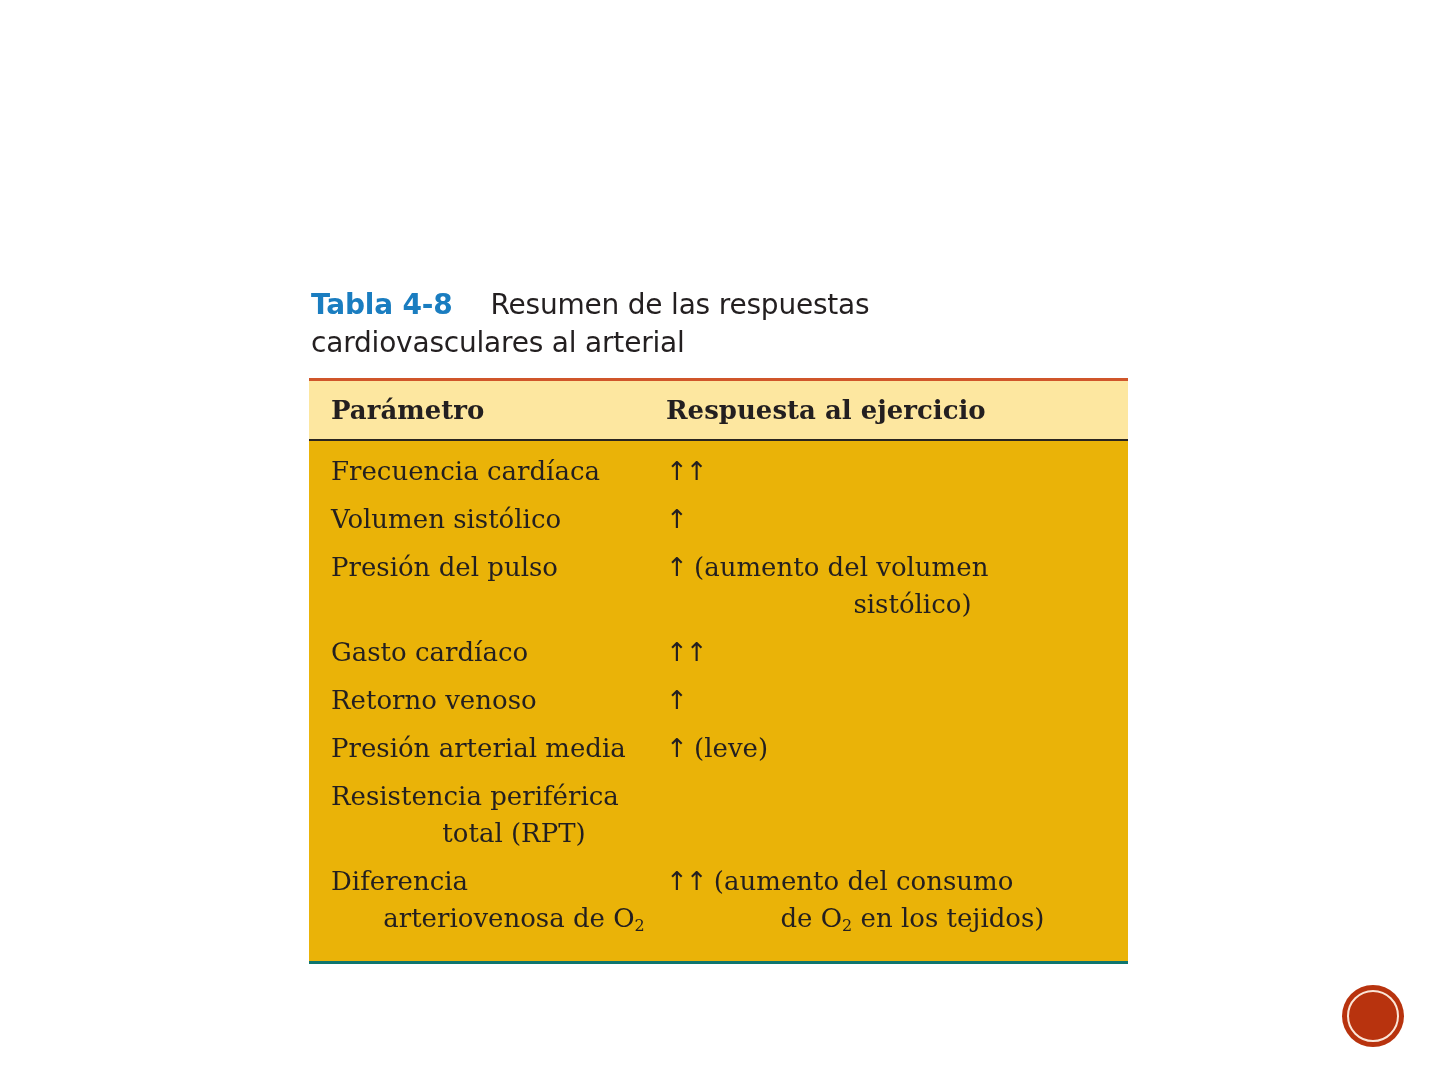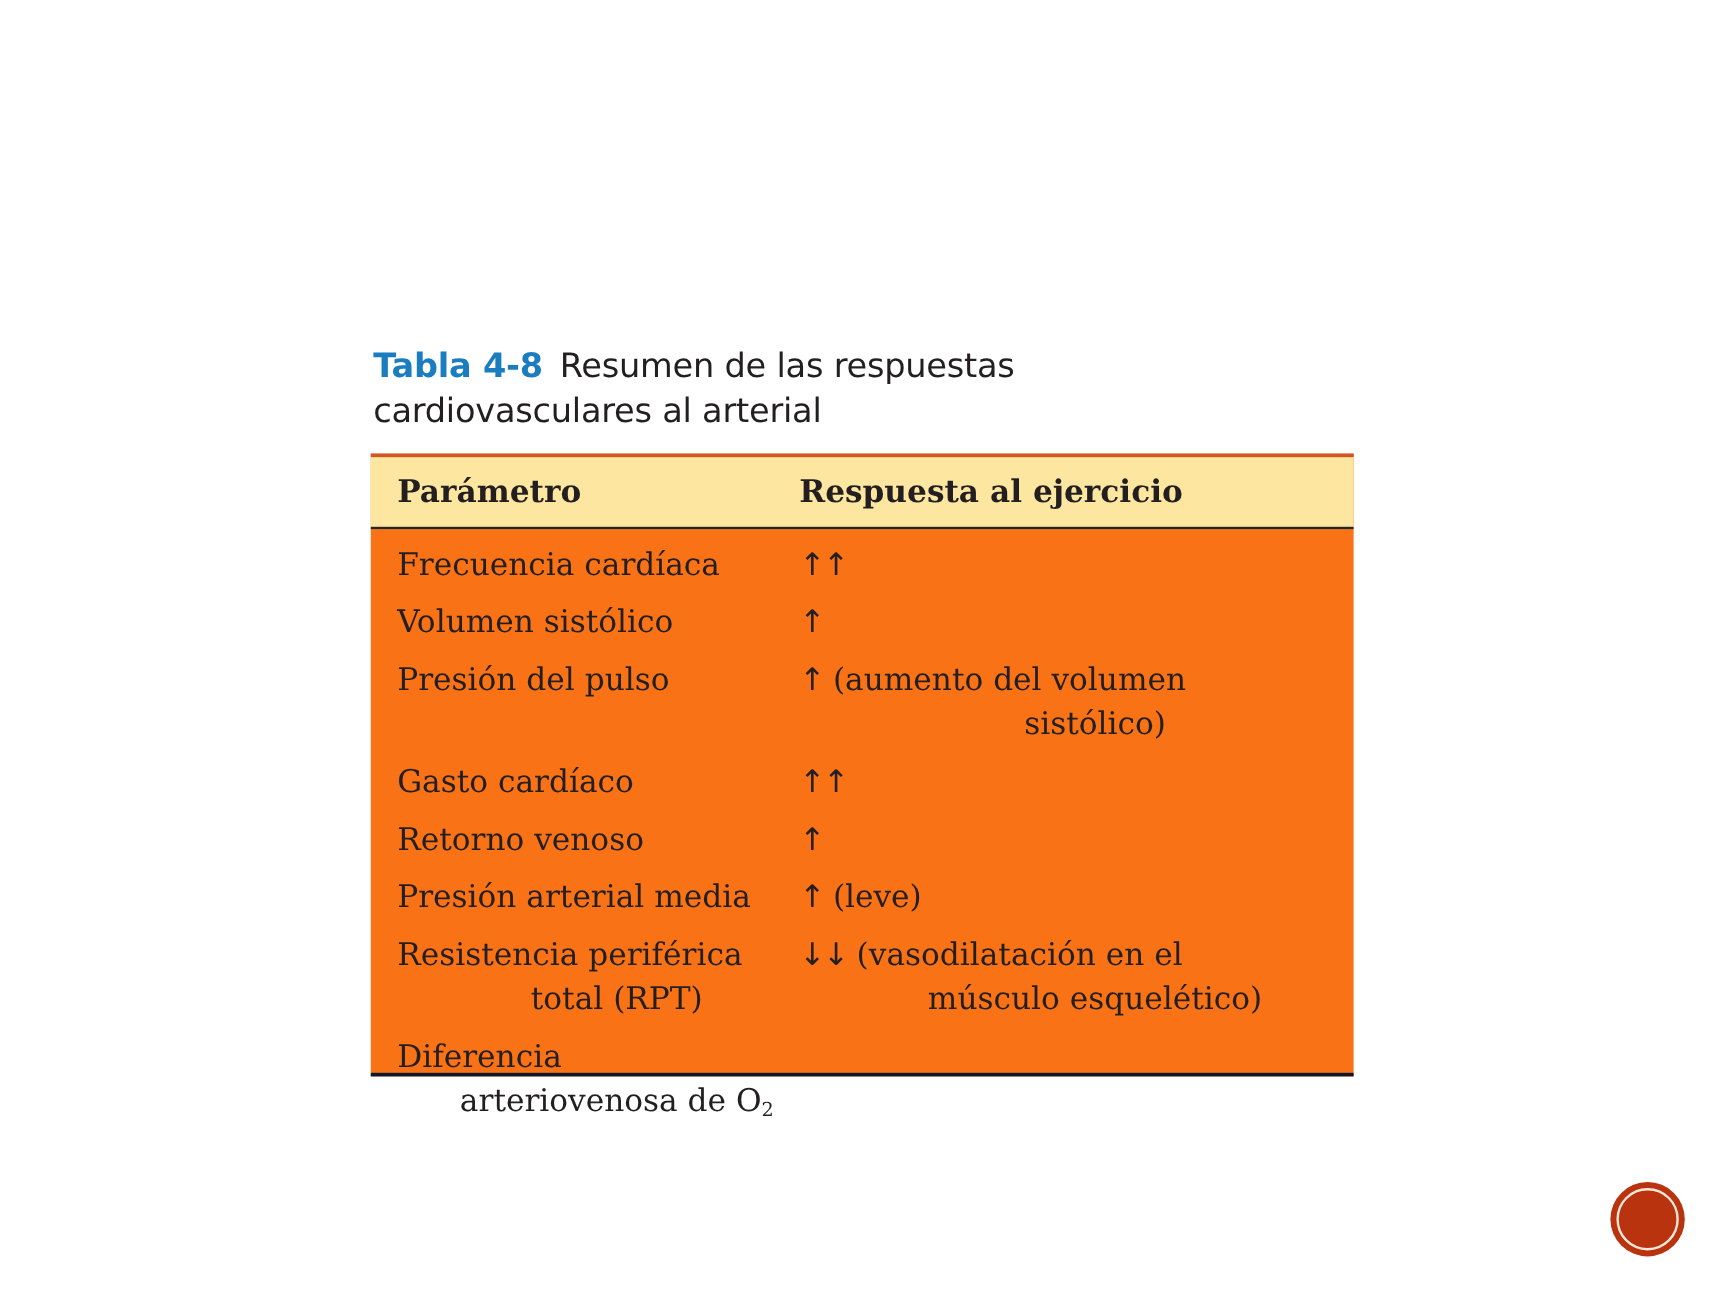--- a/index.html
+++ b/index.html
@@ -15,30 +15,30 @@
       width: 620px;
       font-family: "DejaVu Sans", sans-serif;
       font-size: 28px;
       line-height: 38px;
       color: #231f20;
       letter-spacing: -0.2px;
     }
     .caption .label {
       color: #1a7dc0;
       font-weight: bold;
-      margin-right: 14px;
+      margin-right: 38px;
     }
     .table-wrap {
       position: absolute;
       left: 309px; top: 378px;
       width: 819px;
-      height: 519px;
-      background: #f97316;
+      height: 586px;
+      background: #eab308;
       border-top: 3px solid #d0562a;
-      border-bottom: 3px solid #0f172a;
+      border-bottom: 3px solid #0f766e;
       box-sizing: border-box;
     }
     .thead {
       height: 60px;
       background: #fde7a0;
       border-bottom: 2px solid #2a2520;
       display: flex;
       align-items: center;
       font-family: "DejaVu Serif", serif;
       font-weight: bold;
@@ -129,31 +129,31 @@
         <span class="arrow">↑</span>
         <span>(leve)</span>
       </div>
     </div>
 
     <div class="row">
       <div class="col1">
         <span>Resistencia periférica</span>
         <span class="line2">total (RPT)</span>
       </div>
-      <div class="col2">
-        <span class="arrow">↓↓</span>
-        <span>(vasodilatación en el</span>
-        <span class="line2">músculo esquelético)</span>
-      </div>
     </div>
 
     <div class="row">
       <div class="col1">
         <span>Diferencia</span>
         <span class="line2"><span>arteriovenosa de O</span><sub>2</sub></span>
+      </div>
+      <div class="col2">
+        <span class="arrow">↑↑</span>
+        <span>(aumento del consumo</span>
+        <span class="line2"><span>de O</span><sub>2</sub><span> en los tejidos)</span></span>
       </div>
     </div>
 
   </div>
 </div>
 
 <div class="nav-circle">
   <div class="inner"></div>
 </div>
 

